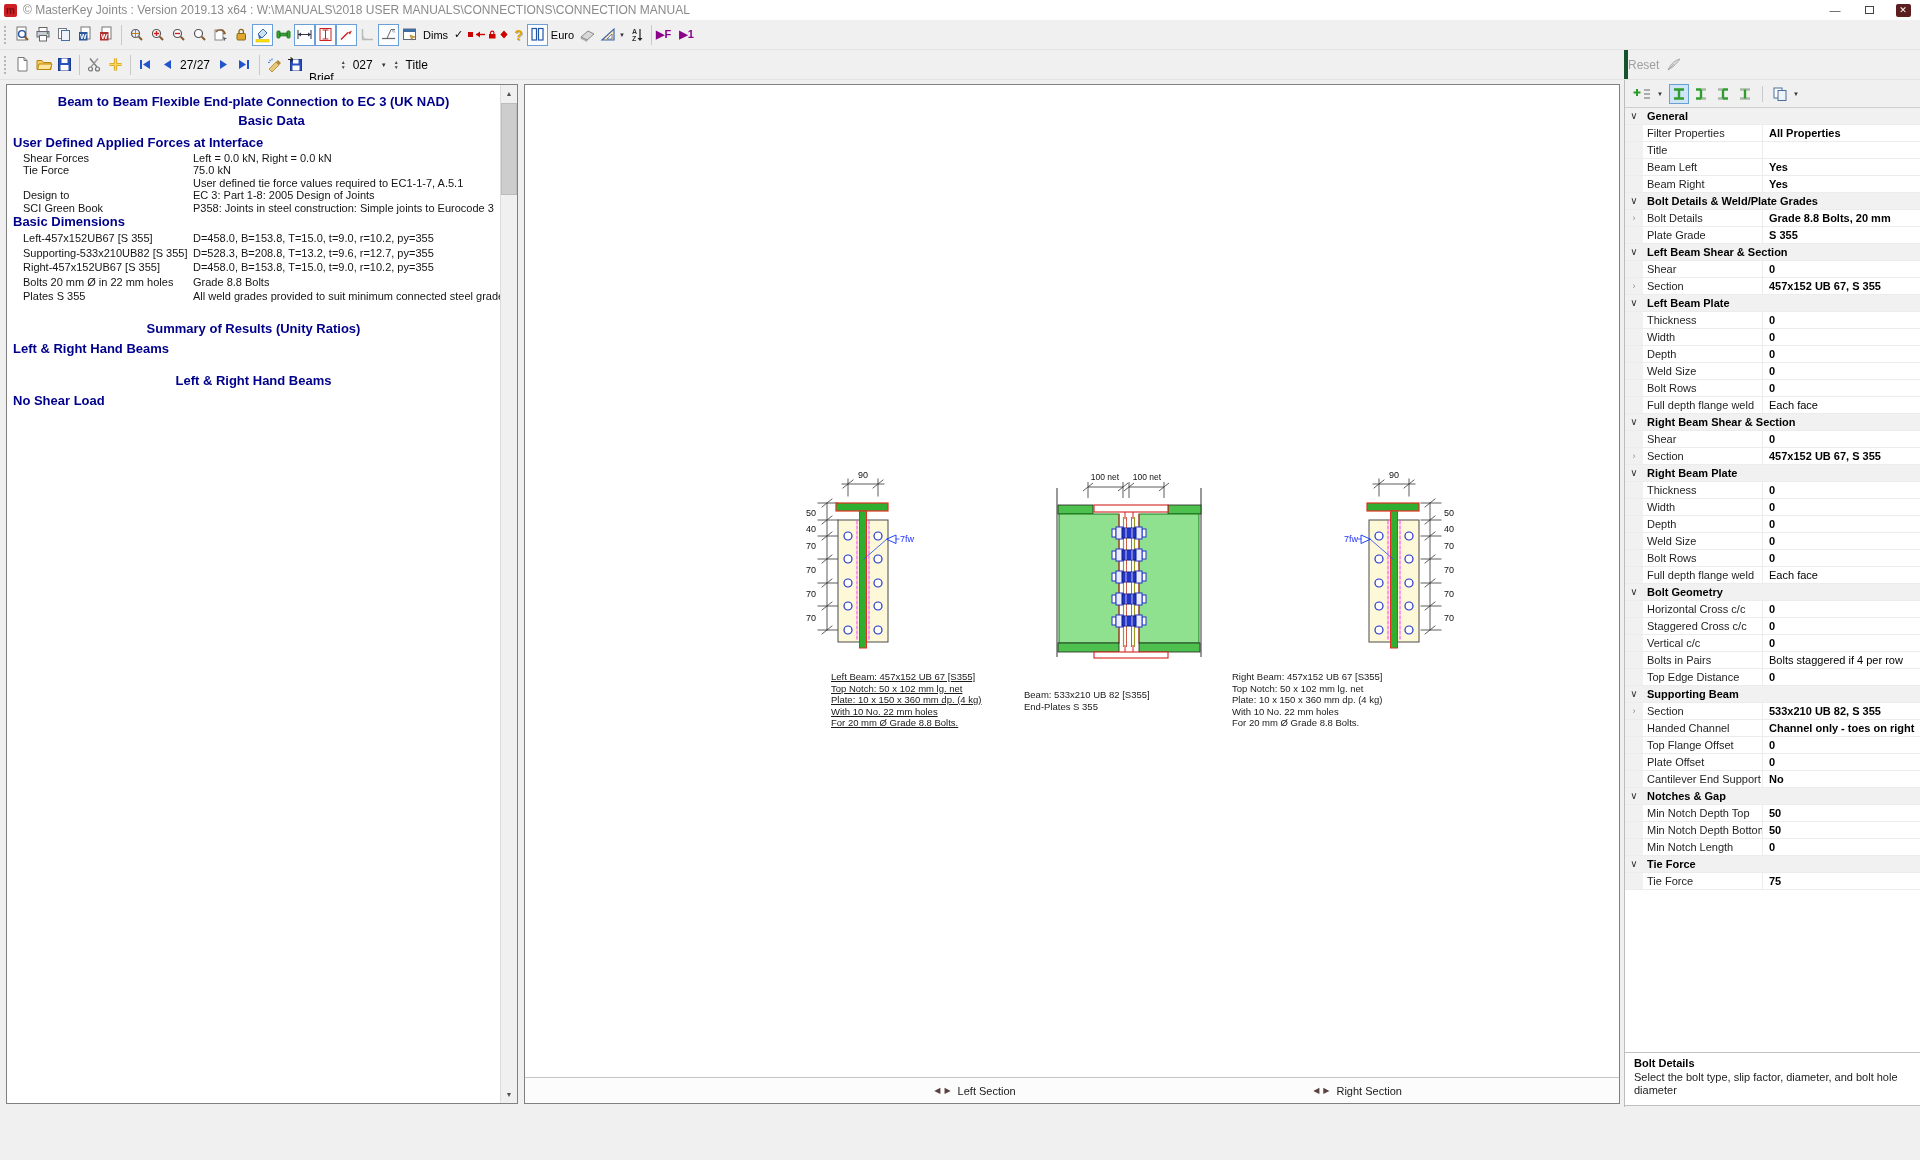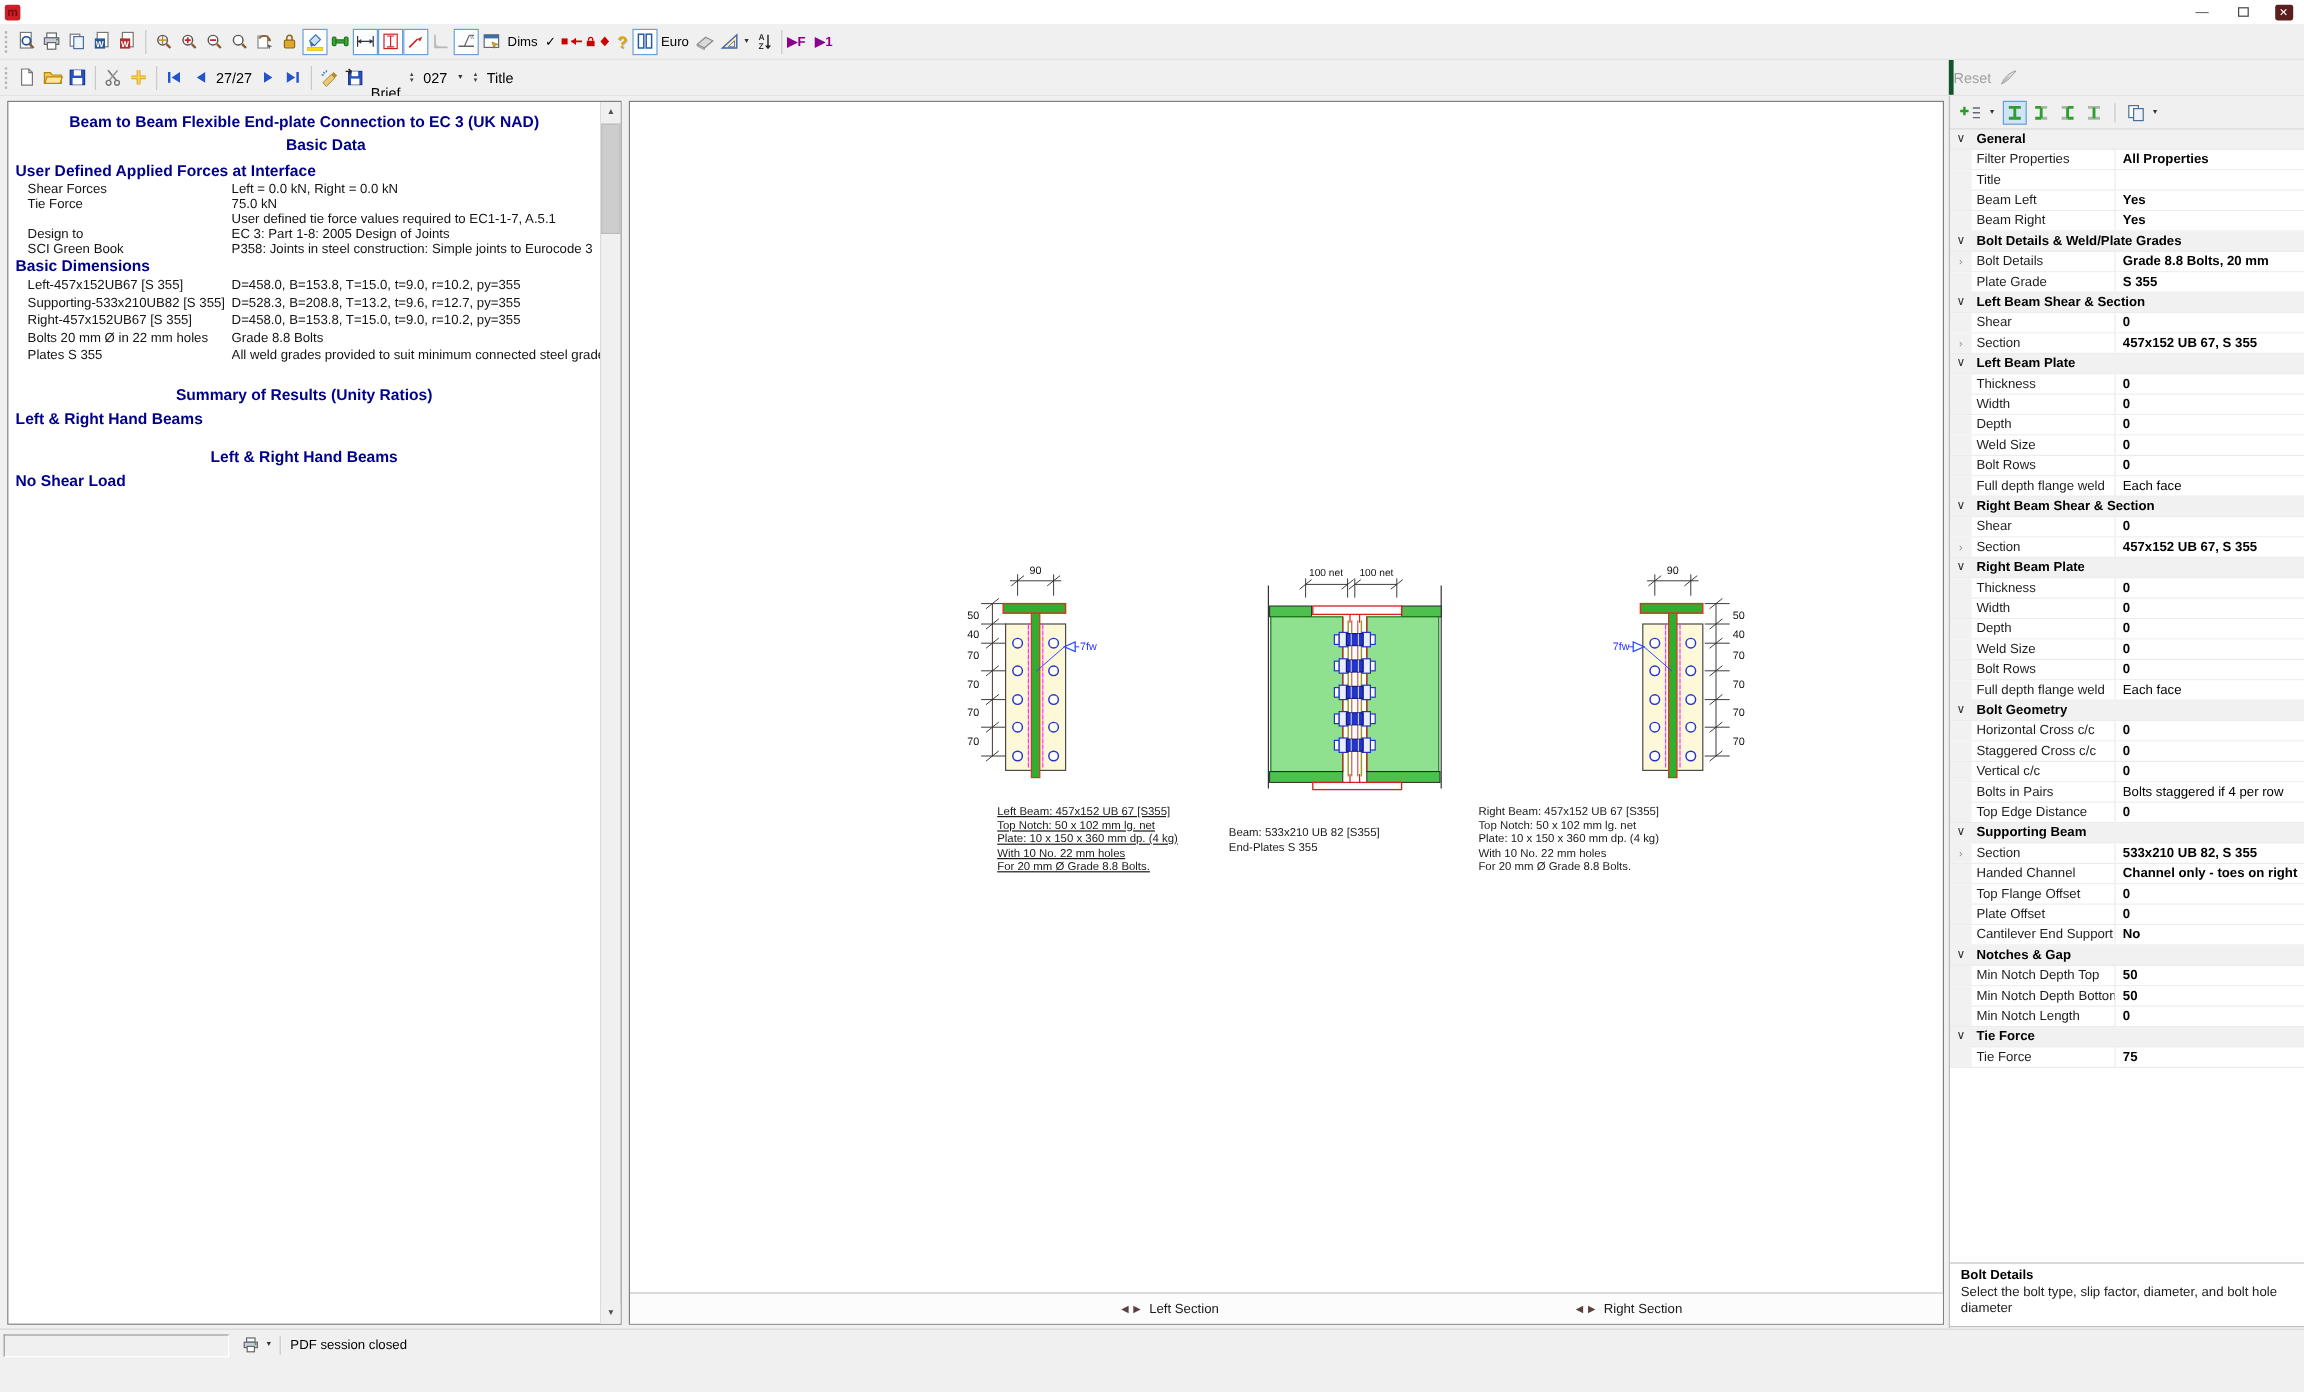--- a/index.html
+++ b/index.html
@@ -99,20 +99,21 @@
 
   svg text{font-family:"Liberation Sans",sans-serif;}
 </style>
 </head>
 <body>
 
 <div class="app">
 
   <div class="titlebar">
     <div class="app-logo">m</div>
+    <span class="title-text">© MasterKey Joints  : Version 2019.13 x64 : W:\MANUALS\2018 USER MANUALS\CONNECTIONS\CONNECTION MANUAL</span>
     <div class="win-controls">
       <div class="winbtn">—</div>
       <div class="winbtn">
           <span class="maxglyph"></span>
         </div>
       <div class="winbtn close-btn">
           <span>✕</span>
         </div>
     </div>
   </div>
@@ -1012,28 +1013,14 @@
         </div>
         </div>
 
       <div class="pdesc">
         <div class="pdesc-title">Bolt Details</div>
         <div class="pdesc-text">Select the bolt type, slip factor, diameter, and bolt hole diameter</div>
       </div>
     </div>
   </div>
 
-  <div class="statusbar">
-    <div class="status-box"></div>
-    <div class="tbtn" style="margin-left:8px;">
-        <svg width="16" height="14">
-          <rect x="3.5" y="1" width="7" height="3.5" fill="#fff" stroke="#666"></rect>
-          <rect x="1.5" y="4.5" width="11" height="4.5" fill="#c9cdd4" stroke="#667"></rect>
-          <circle cx="11" cy="6" r="0.8" fill="#3a9a3a"></circle>
-          <rect x="4" y="8" width="6" height="4.5" fill="#fff" stroke="#666"></rect>
-        </svg>
-      </div>
-    <span class="caret">▼</span>
-    <div class="tsep" style="height:16px;margin:0 6px;"></div>
-    <span class="status-msg" style="margin-left:2px;">PDF session closed</span>
-  </div>
 
 </div>
 
 </body></html>

